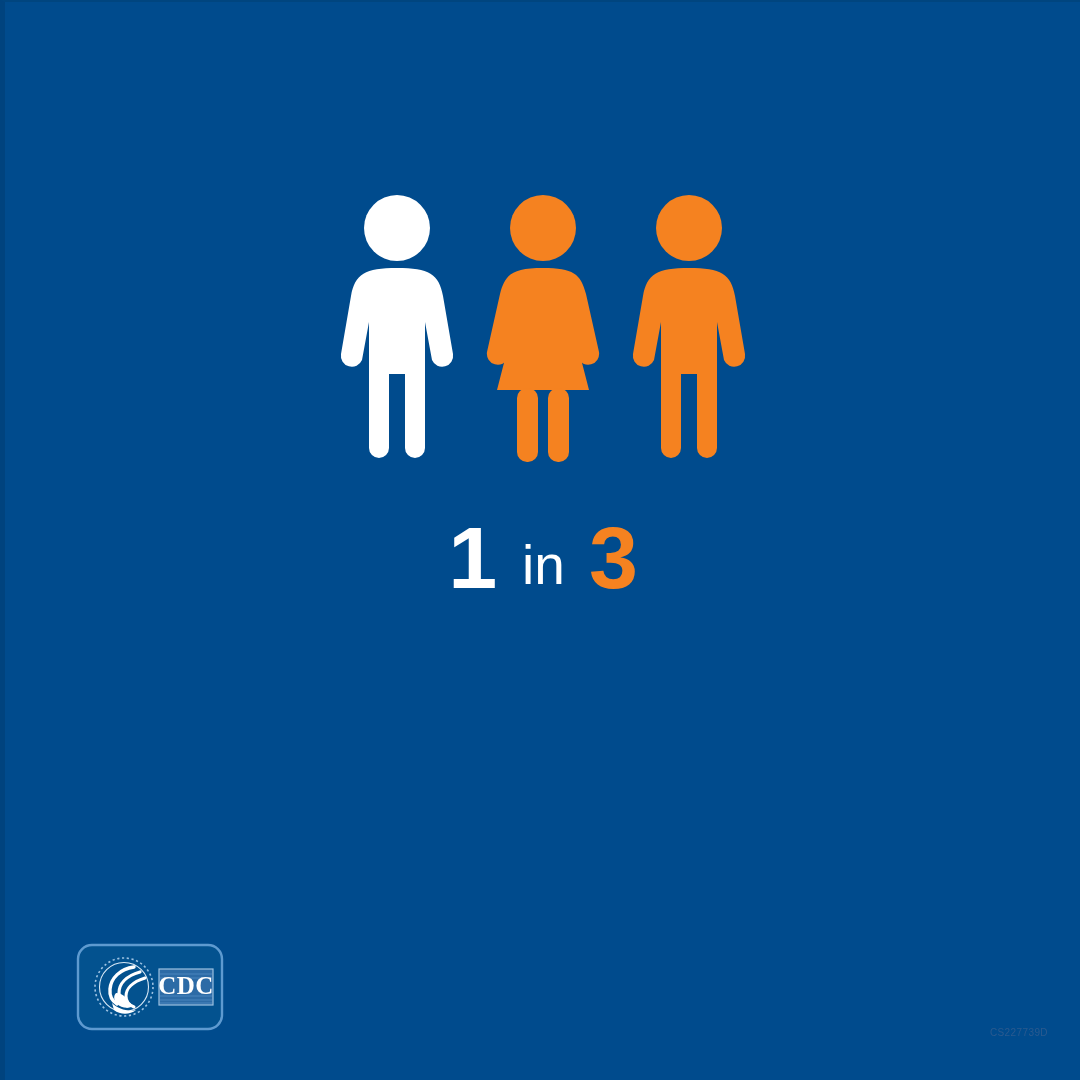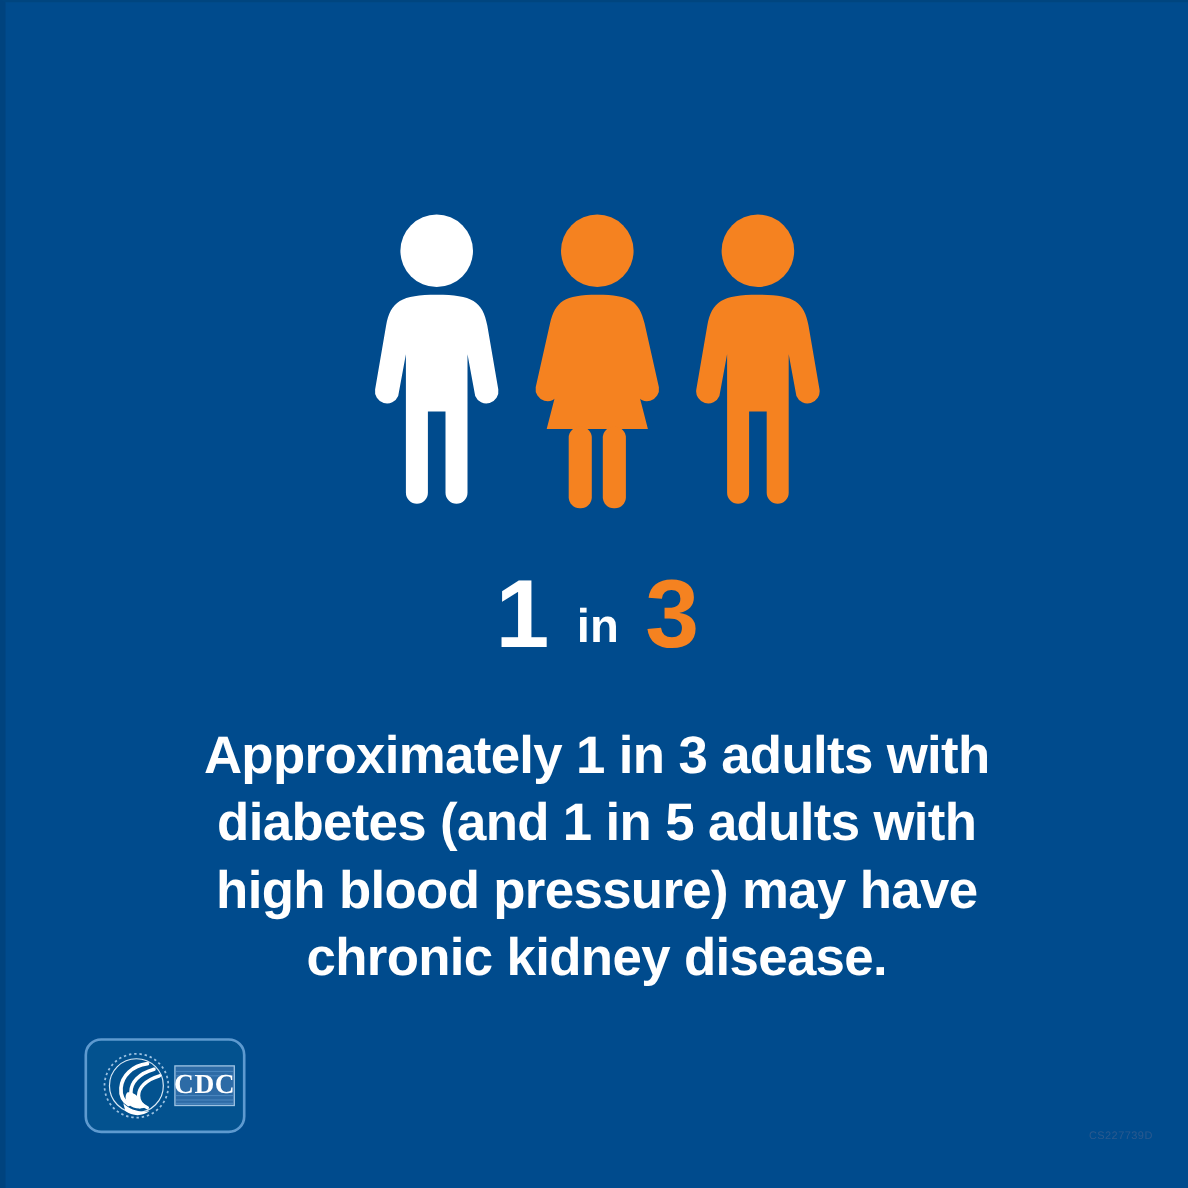--- a/index.html
+++ b/index.html
@@ -65,22 +65,22 @@
     font-family: "Liberation Sans", sans-serif;
     font-weight: bold;
     font-size: 88px;
     line-height: 1;
     letter-spacing: -1px;
   }
   .ratio-num.white { color: #ffffff; }
   .ratio-num.orange { color: #f58220; }
   .ratio-word {
     font-family: "Liberation Sans", sans-serif;
-    font-weight: bold;
-    font-size: 43px;
+    font-weight: normal;
+    font-size: 55px;
     line-height: 1;
     color: #ffffff;
     padding: 0 24px 0 26px;
     position: relative;
     top: -4px;
   }
 
   
   .body-copy {
     position: absolute;
@@ -196,26 +196,20 @@
     </div>
 
   </div>
 
   <div class="ratio">
     <span class="ratio-num white">1</span>
     <span class="ratio-word">in</span>
     <span class="ratio-num orange">3</span>
   </div>
 
-  <div class="body-copy">
-    <span class="line">Approximately 1 in 3 adults with</span>
-    <span class="line">diabetes (and 1 in 5 adults with</span>
-    <span class="line">high blood pressure) may have</span>
-    <span class="line">chronic kidney disease.</span>
-  </div>
 
   <div class="cdc-logo">
     <svg viewBox="0 0 148 88" xmlns="http://www.w3.org/2000/svg" aria-hidden="true">
 
       <rect x="2" y="2" width="144" height="84" rx="14" ry="14" fill="#03528f" stroke="#5e9ad0" stroke-width="2.4"></rect>
 
       <g>
         <circle cx="48" cy="44" r="29" fill="none" stroke="#9dc2e2" stroke-width="1.6" stroke-dasharray="2.2 2.6"></circle>
         <circle cx="48" cy="44" r="24.5" fill="none" stroke="#d8e8f5" stroke-width="1.1"></circle>
 

